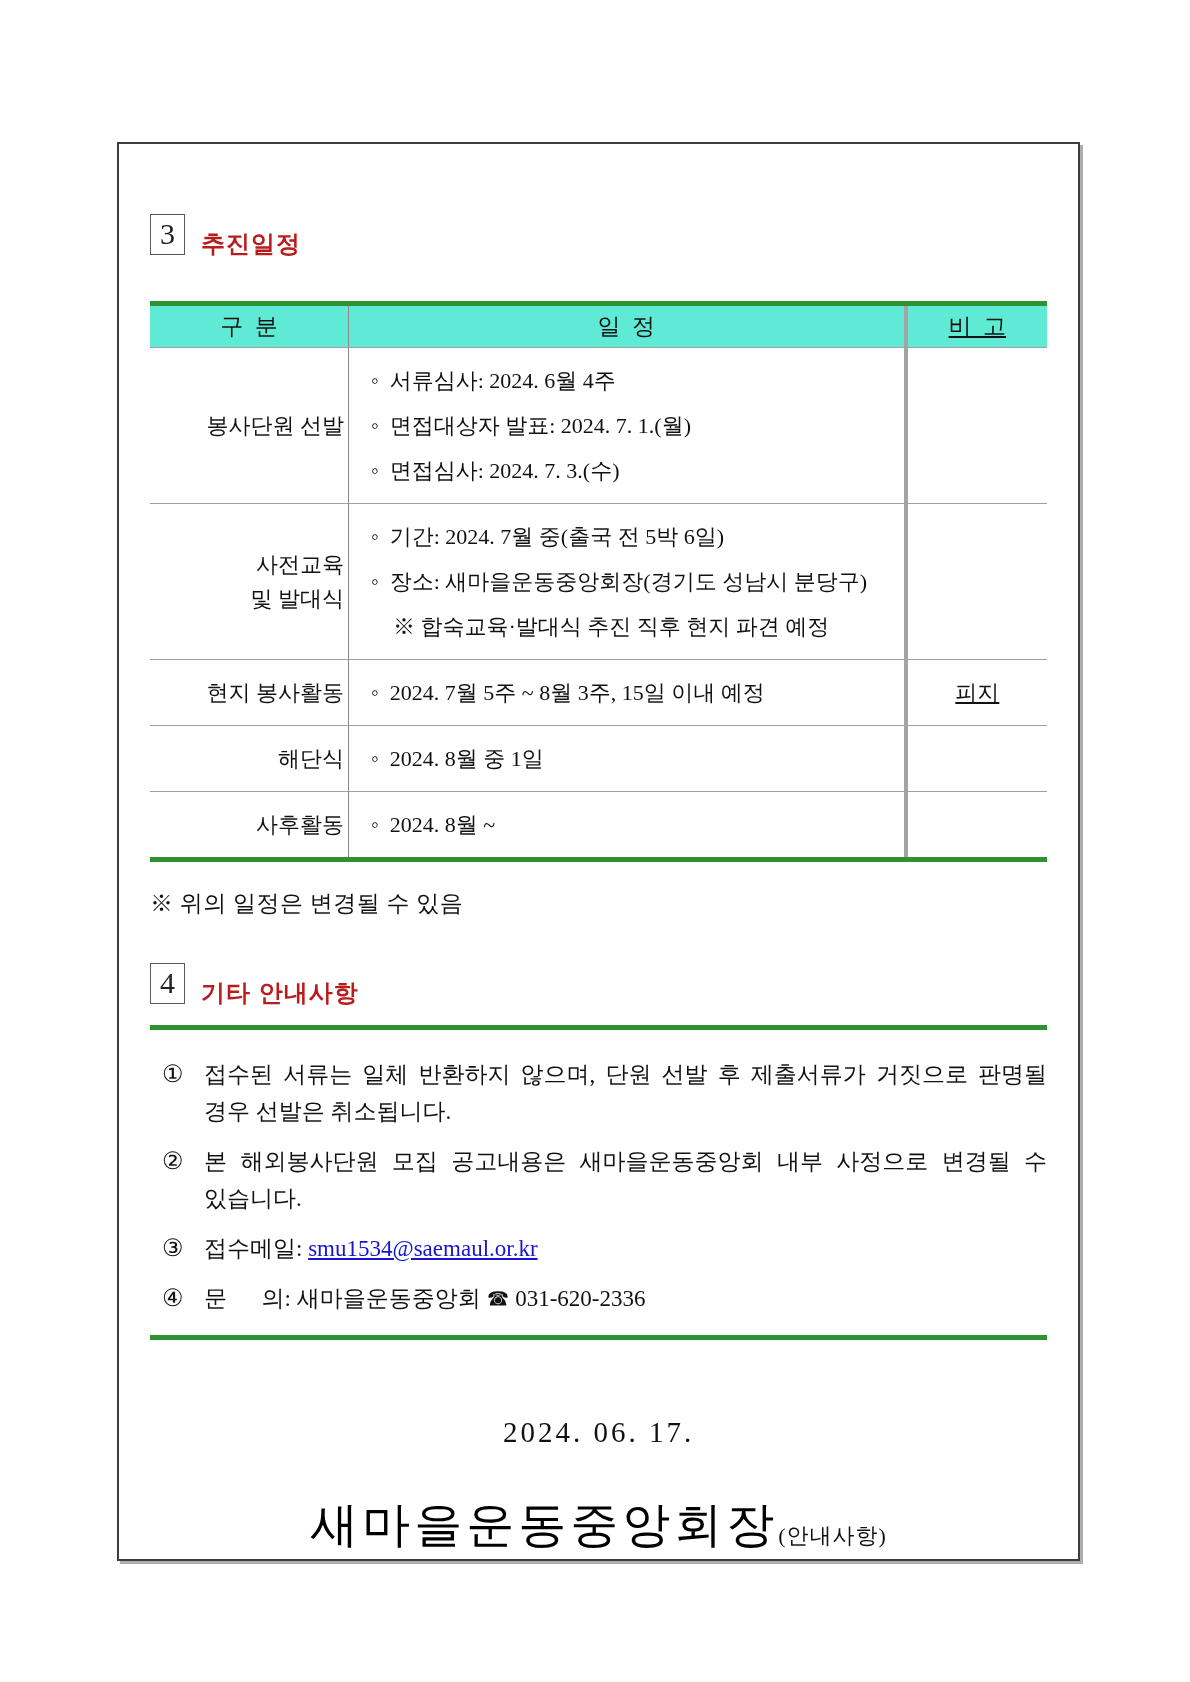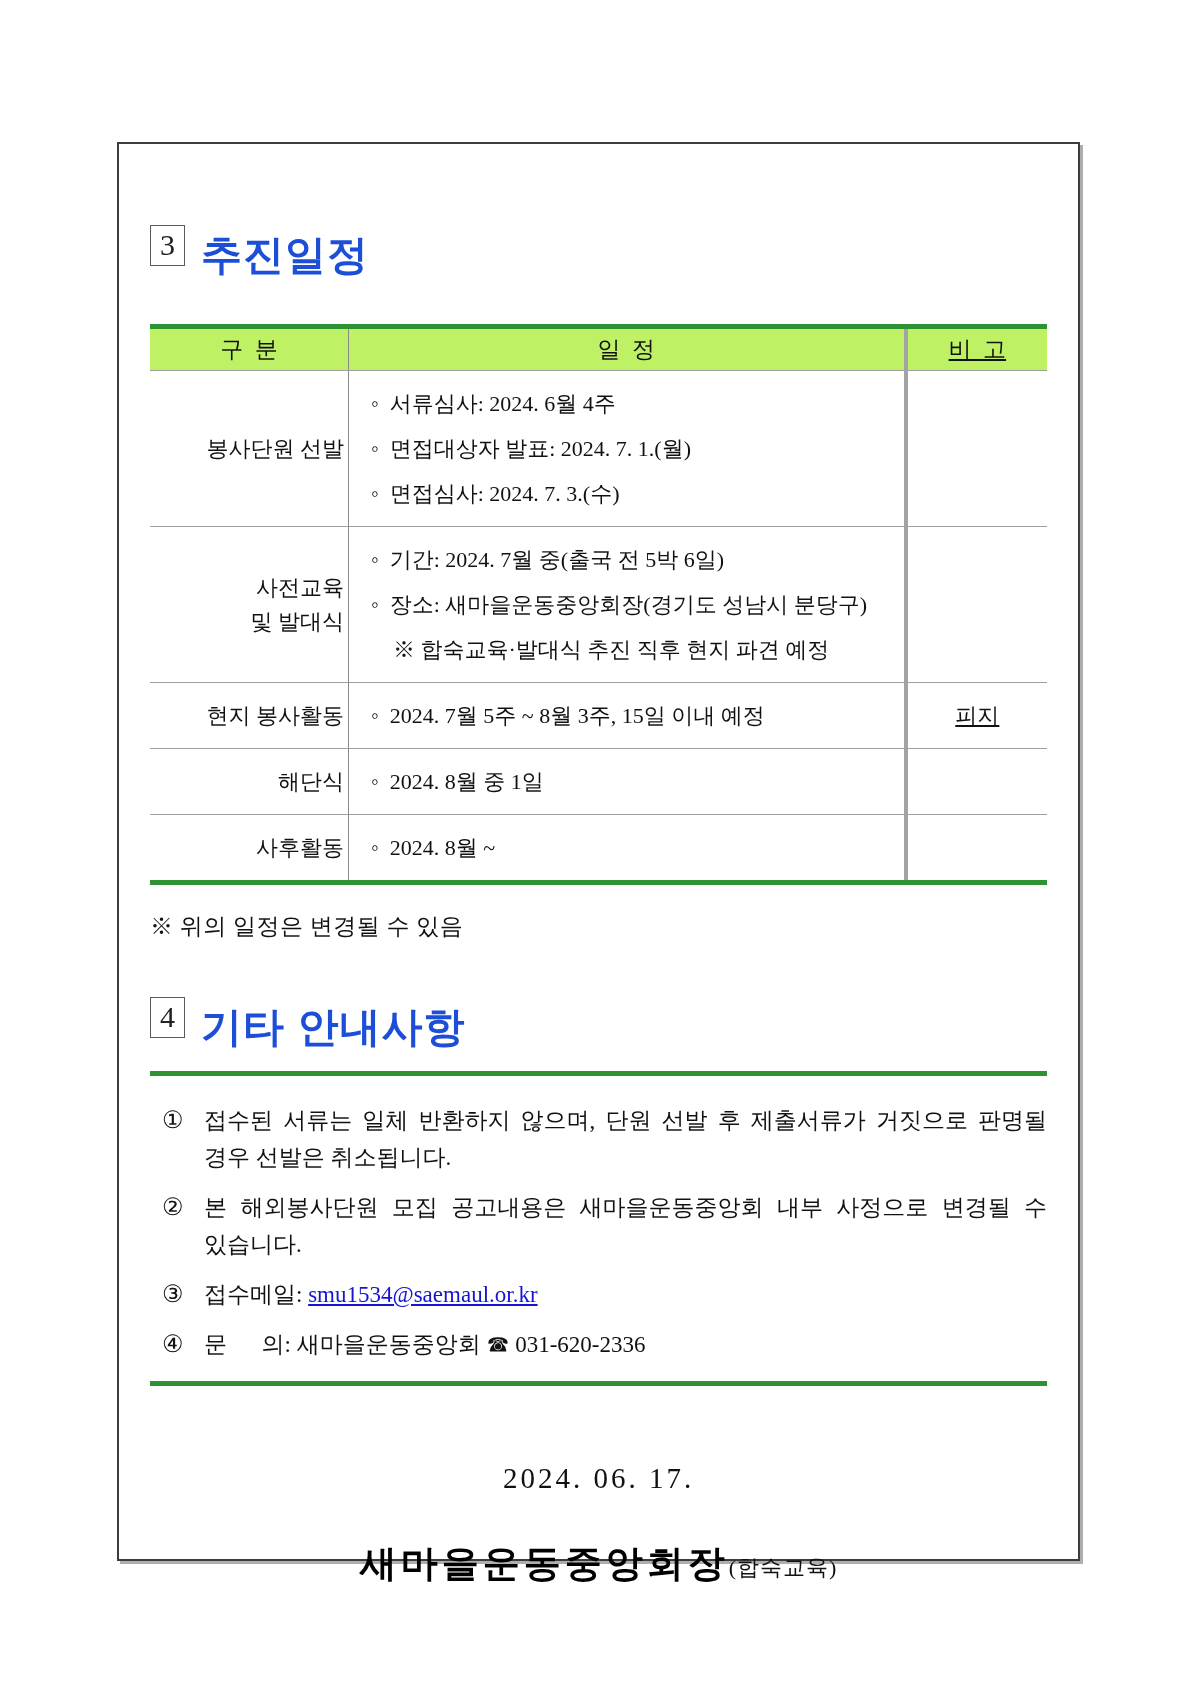--- a/index.html
+++ b/index.html
@@ -27,34 +27,34 @@
   .numbox {
     display: inline-block;
     border: 1px solid #5a5a5a;
     padding: 1px 9px 2px 9px;
     font-family: "Liberation Serif", serif;
     font-size: 30px; line-height: 36px;
     color: #222; background: #fff;
   }
   .sec-title {
     font-family: "Liberation Sans", "DejaVu Sans", sans-serif;
-    font-weight: bold; font-size: 41px; letter-spacing: 1px; color: #1d4ed8; margin-top: 20px;
+    font-weight: bold; font-size: 24px; letter-spacing: 1px; color: #b91c1c; margin-top: 20px;
   }
   .green-rule { height: 5px; background: #2e9232; border: 0; margin-top: 16px; }
 
   
   table.schedule {
     width: 100%; margin-top: 41px;
     border-collapse: collapse;
     border-top: 5px solid #2e9232;
     border-bottom: 5px solid #2e9232;
     font-size: 22px;
   }
   table.schedule th {
-    background: #bef264;
+    background: #5eead4;
     height: 44px;
     font-weight: normal; font-size: 23px;
     white-space: pre; text-align: center;
     border-bottom: 1px solid #a0a0a0;
   }
   table.schedule td { border-top: 1px solid #a0a0a0; vertical-align: middle; }
   table.schedule tr:first-child td { border-top: none; }
   .col-cat   { width: 198px; border-right: 1px solid #8a8a8a; }
   .col-sched { width: 556px; border-right: 4px solid #a3a3a3; }
   .col-note  { width: 141px; text-decoration: underline; }
@@ -85,21 +85,21 @@
   .doc-date {
     margin-top: 76px; text-align: center;
     font-size: 29px; letter-spacing: 3px;
   }
   .doc-signer {
     margin-top: 44px; text-align: center;
     display: flex; justify-content: center; align-items: flex-end;
   }
   .signer-name {
     font-family: "Liberation Sans", "DejaVu Sans", sans-serif;
-    font-weight: bold; font-size: 37px; letter-spacing: 4px; color: #000;
+    font-weight: normal; font-size: 48px; letter-spacing: 4px; color: #000;
   }
   .signer-suffix { font-size: 22px; padding-bottom: 6px; letter-spacing: 1px; }
 </style>
 </head>
 <body>
 
 <div class="page">
   <div class="doc-frame">
     <div class="content">
 
@@ -195,18 +195,18 @@
             <span class="notice-num">④</span>
             <div class="notice-text">문      의: 새마을운동중앙회 ☎ 031-620-2336</div>
           </div>
         </div>
 
       <hr class="green-rule end-rule">
 
       <div class="doc-date">2024. 06. 17.</div>
       <div class="doc-signer">
         <span class="signer-name">새마을운동중앙회장</span>
-        <span class="signer-suffix">(합숙교육)</span>
+        <span class="signer-suffix">(안내사항)</span>
       </div>
 
     </div>
   </div>
 </div>
 
 </body></html>

